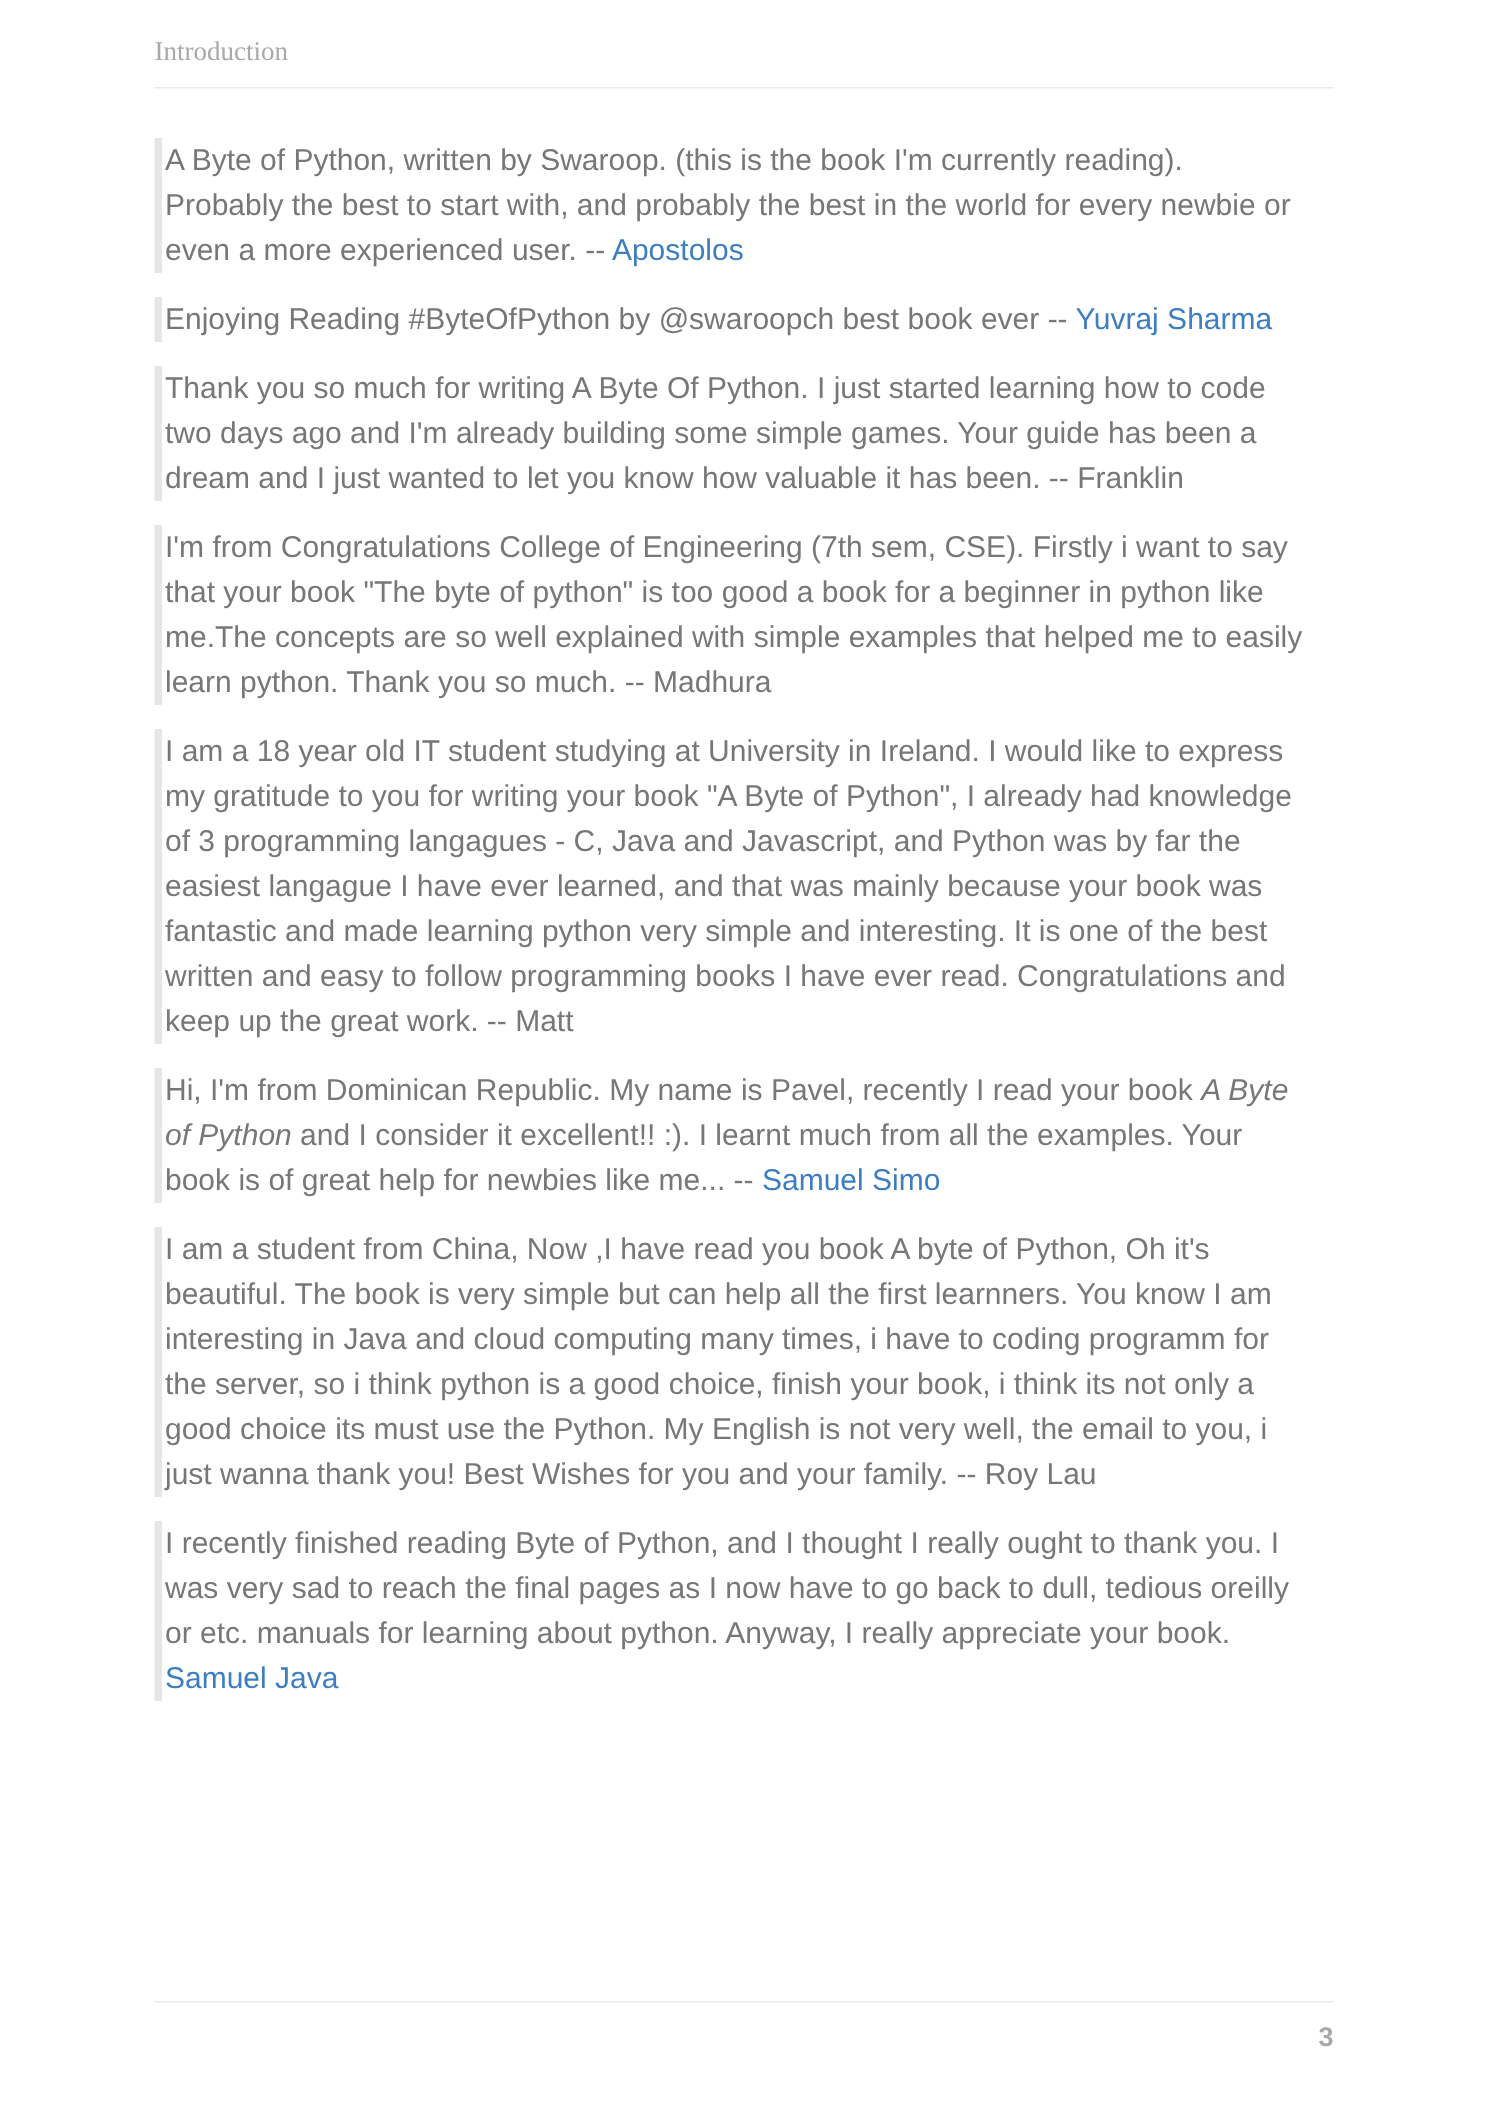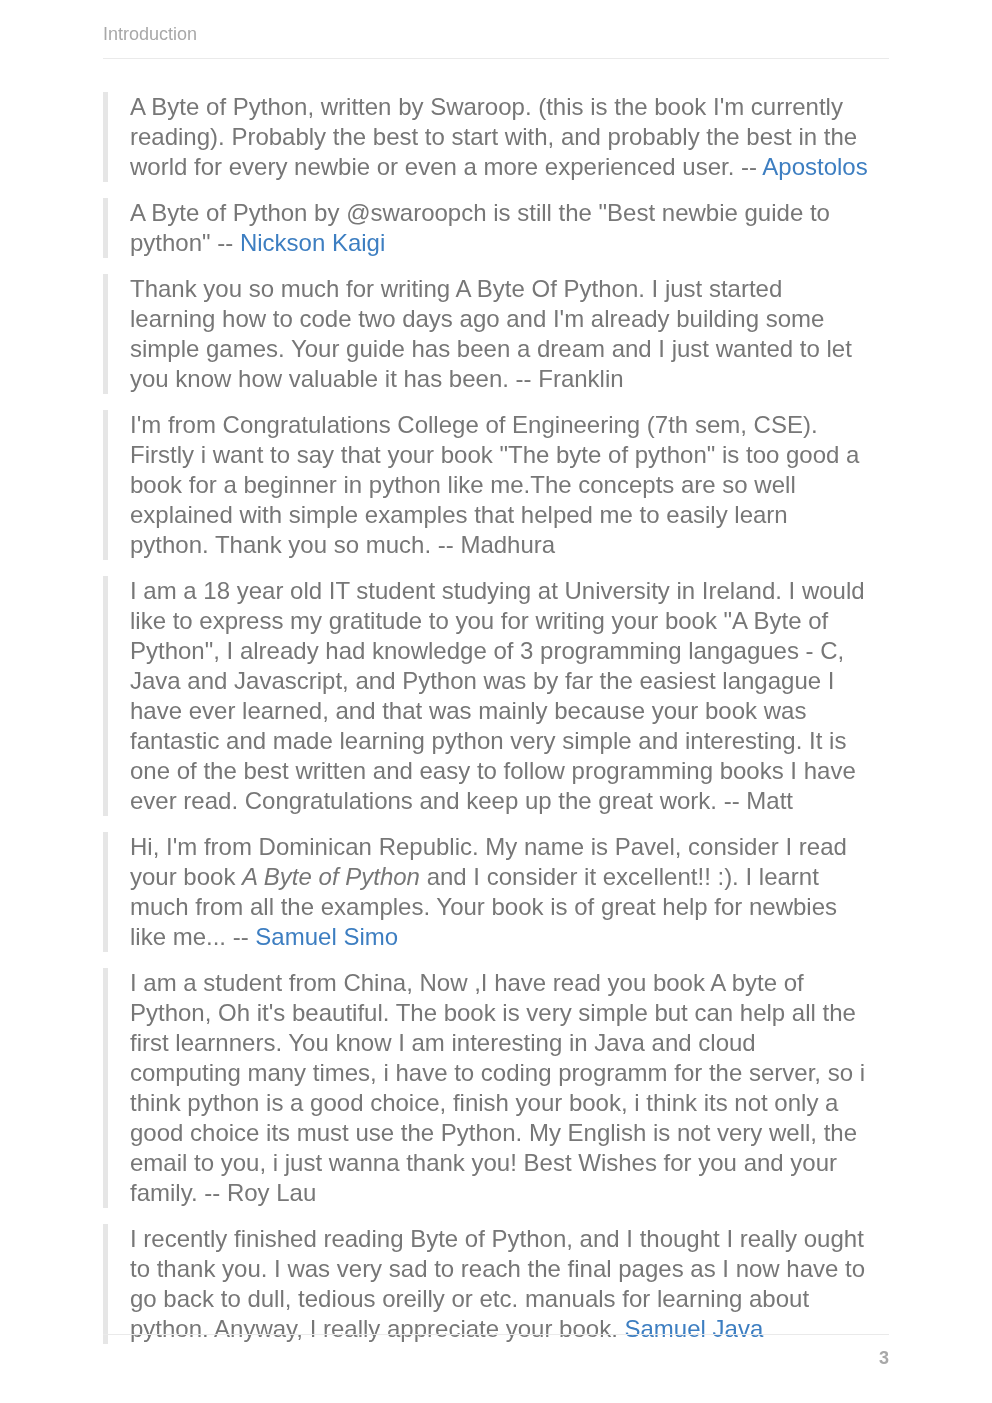--- a/index.html
+++ b/index.html
@@ -3,32 +3,32 @@
   <meta charset="utf-8">
   <style>
     html, body { margin: 0; padding: 0; background: #ffffff; }
     body {
       width: 992px; height: 1403px; position: relative; overflow: hidden;
       font-family: "Liberation Sans", sans-serif;
       color: #777777;
     }
     .header {
       position: absolute; left: 103px; top: 24px; width: 786px;
-      font-size: 18px; color: #a8a8a8;
+      font-size: 18px; color: #a8a8a8; font-family: Liberation Serif, serif;
     }
     .header-rule {
       position: absolute; left: 103px; top: 58px; width: 786px; height: 1px;
       background: #eaeaea;
     }
     .content { position: absolute; left: 103px; top: 92px; width: 786px; }
     .quote {
       border-left: 5px solid #e6e6e6;
-      padding: 0 18px 0 22px;
+      padding: 0 18px 0 2px;
       margin: 0 0 16px 0;
-      font-size: 24px;
+      font-size: 20px;
       line-height: 30px;
       color: #777777;
     }
     .quote a { color: #3d7ec1; text-decoration: none; }
     .quote em { font-style: italic; }
     .footer-rule {
       position: absolute; left: 103px; top: 1334px; width: 786px; height: 1px;
       background: #eaeaea;
     }
     .page-number {
@@ -40,33 +40,33 @@
 <body>
 
 <div class="header">Introduction</div>
 <div class="header-rule"></div>
 
 <div class="content">
   <blockquote class="quote">
     <span>A Byte of Python, written by Swaroop. (this is the book I'm currently reading). Probably the best to start with, and probably the best in the world for every newbie or even a more experienced user. -- </span><a href="#">Apostolos</a>
   </blockquote>
   <blockquote class="quote">
-    <span>A Byte of Python by @swaroopch is still the "Best newbie guide to python" -- </span><a href="#">Nickson Kaigi</a>
+    <span>Enjoying Reading #ByteOfPython by @swaroopch best book ever -- </span><a href="#">Yuvraj Sharma</a>
   </blockquote>
   <blockquote class="quote">
     <span>Thank you so much for writing A Byte Of Python. I just started learning how to code two days ago and I'm already building some simple games. Your guide has been a dream and I just wanted to let you know how valuable it has been. -- Franklin</span>
   </blockquote>
   <blockquote class="quote">
     <span>I'm from Congratulations College of Engineering (7th sem, CSE). Firstly i want to say that your book "The byte of python" is too good a book for a beginner in python like me.The concepts are so well explained with simple examples that helped me to easily learn python. Thank you so much. -- Madhura</span>
   </blockquote>
   <blockquote class="quote">
     <span>I am a 18 year old IT student studying at University in Ireland. I would like to express my gratitude to you for writing your book "A Byte of Python", I already had knowledge of 3 programming langagues - C, Java and Javascript, and Python was by far the easiest langague I have ever learned, and that was mainly because your book was fantastic and made learning python very simple and interesting. It is one of the best written and easy to follow programming books I have ever read. Congratulations and keep up the great work. -- Matt</span>
   </blockquote>
   <blockquote class="quote">
-    <span>Hi, I'm from Dominican Republic. My name is Pavel, consider I read your book </span><em>A Byte of Python</em><span> and I consider it excellent!! :). I learnt much from all the examples. Your book is of great help for newbies like me... -- </span><a href="#">Samuel Simo</a>
+    <span>Hi, I'm from Dominican Republic. My name is Pavel, recently I read your book </span><em>A Byte of Python</em><span> and I consider it excellent!! :). I learnt much from all the examples. Your book is of great help for newbies like me... -- </span><a href="#">Samuel Simo</a>
   </blockquote>
   <blockquote class="quote">
     <span>I am a student from China, Now ,I have read you book A byte of Python, Oh it's beautiful. The book is very simple but can help all the first learnners. You know I am interesting in Java and cloud computing many times, i have to coding programm for the server, so i think python is a good choice, finish your book, i think its not only a good choice its must use the Python. My English is not very well, the email to you, i just wanna thank you! Best Wishes for you and your family. -- Roy Lau</span>
   </blockquote>
   <blockquote class="quote">
     <span>I recently finished reading Byte of Python, and I thought I really ought to thank you. I was very sad to reach the final pages as I now have to go back to dull, tedious oreilly or etc. manuals for learning about python. Anyway, I really appreciate your book. </span><a href="#">Samuel Java</a>
   </blockquote>
 </div>
 
 <div class="footer-rule"></div>

